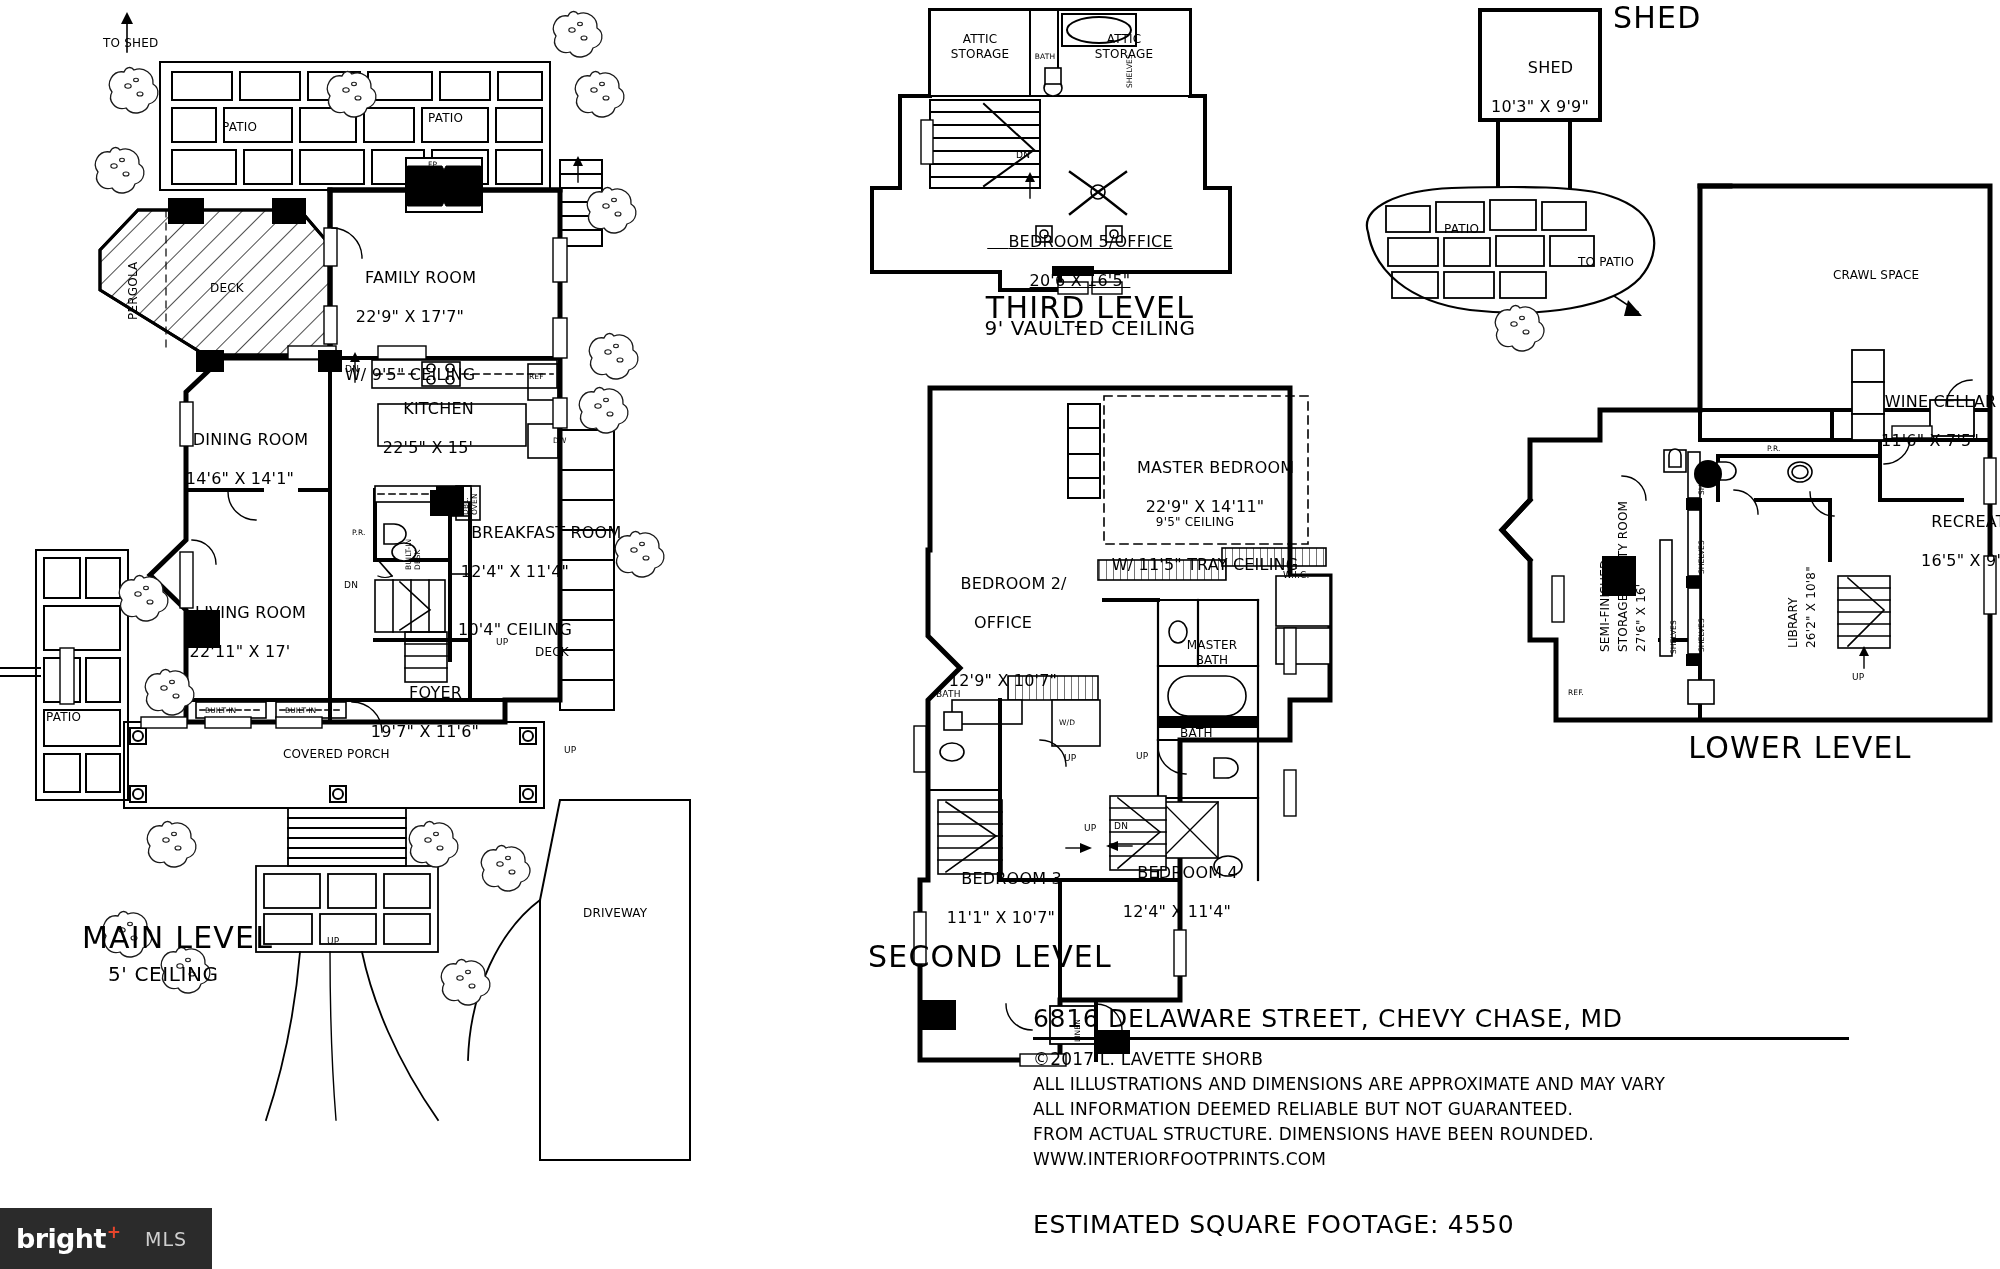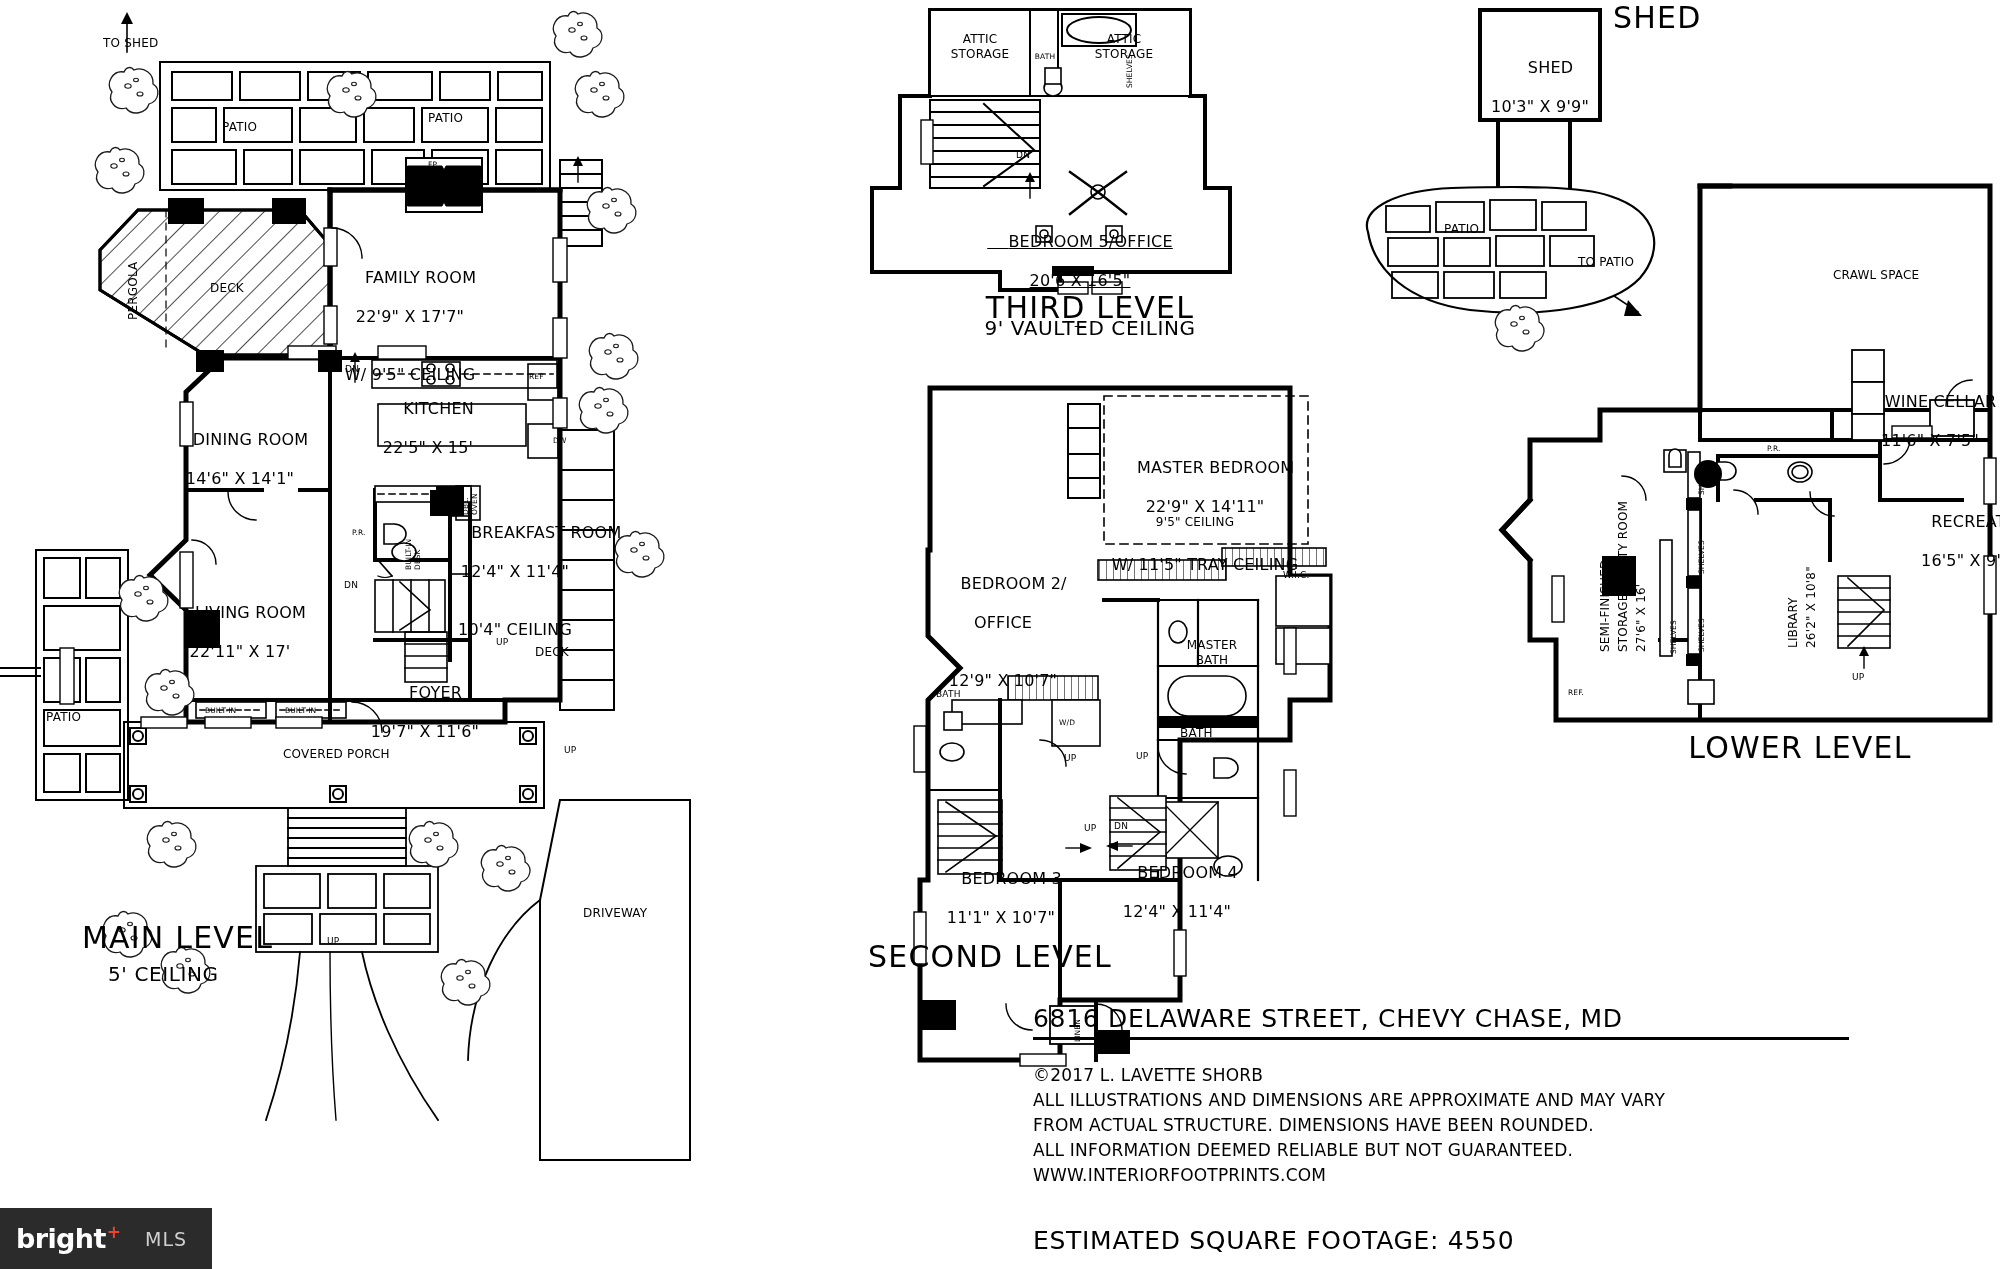--- a/index.html
+++ b/index.html
@@ -59,21 +59,21 @@
     letter-spacing: .7px;
     padding-bottom: 4px;
     border-bottom: 3px solid #000;
     display: block;
     width: 816px;
   }
   #infoblock .fine {
     font-size: 17px;
     letter-spacing: .2px;
     line-height: 1.47;
-    margin-top: 23px;
+    margin-top: 7px;
   }
   #infoblock .sqft {
     font-size: 25px;
     letter-spacing: .7px;
     margin-top: 38px;
     display: block;
   }
 
   
   #watermark {
@@ -813,22 +813,22 @@
     <span class="d">12'4" X 11'4"</span>
   </div>
 
   <div class="lbl title ctr" style="left:800px; top:939px; width:380px;">SECOND LEVEL</div>
 
   <div id="infoblock">
     <span class="addr">6816 DELAWARE STREET, CHEVY CHASE, MD</span>
     <div class="fine">
       <div>©2017 L. LAVETTE SHORB</div>
       <div>ALL ILLUSTRATIONS AND DIMENSIONS ARE APPROXIMATE AND MAY VARY</div>
+      <div>ALL INFORMATION DEEMED RELIABLE BUT NOT GUARANTEED.</div>
       <div>FROM ACTUAL STRUCTURE. DIMENSIONS HAVE BEEN ROUNDED.</div>
-      <div>ALL INFORMATION DEEMED RELIABLE BUT NOT GUARANTEED.</div>
       <div>WWW.INTERIORFOOTPRINTS.COM</div>
     </div>
     <span class="sqft">ESTIMATED SQUARE FOOTAGE: 4550</span>
   </div>
 
   <div id="watermark">
     <span class="bw">bright</span>
     <span class="plus">+</span>
     <span class="mls">MLS</span>
   </div>

